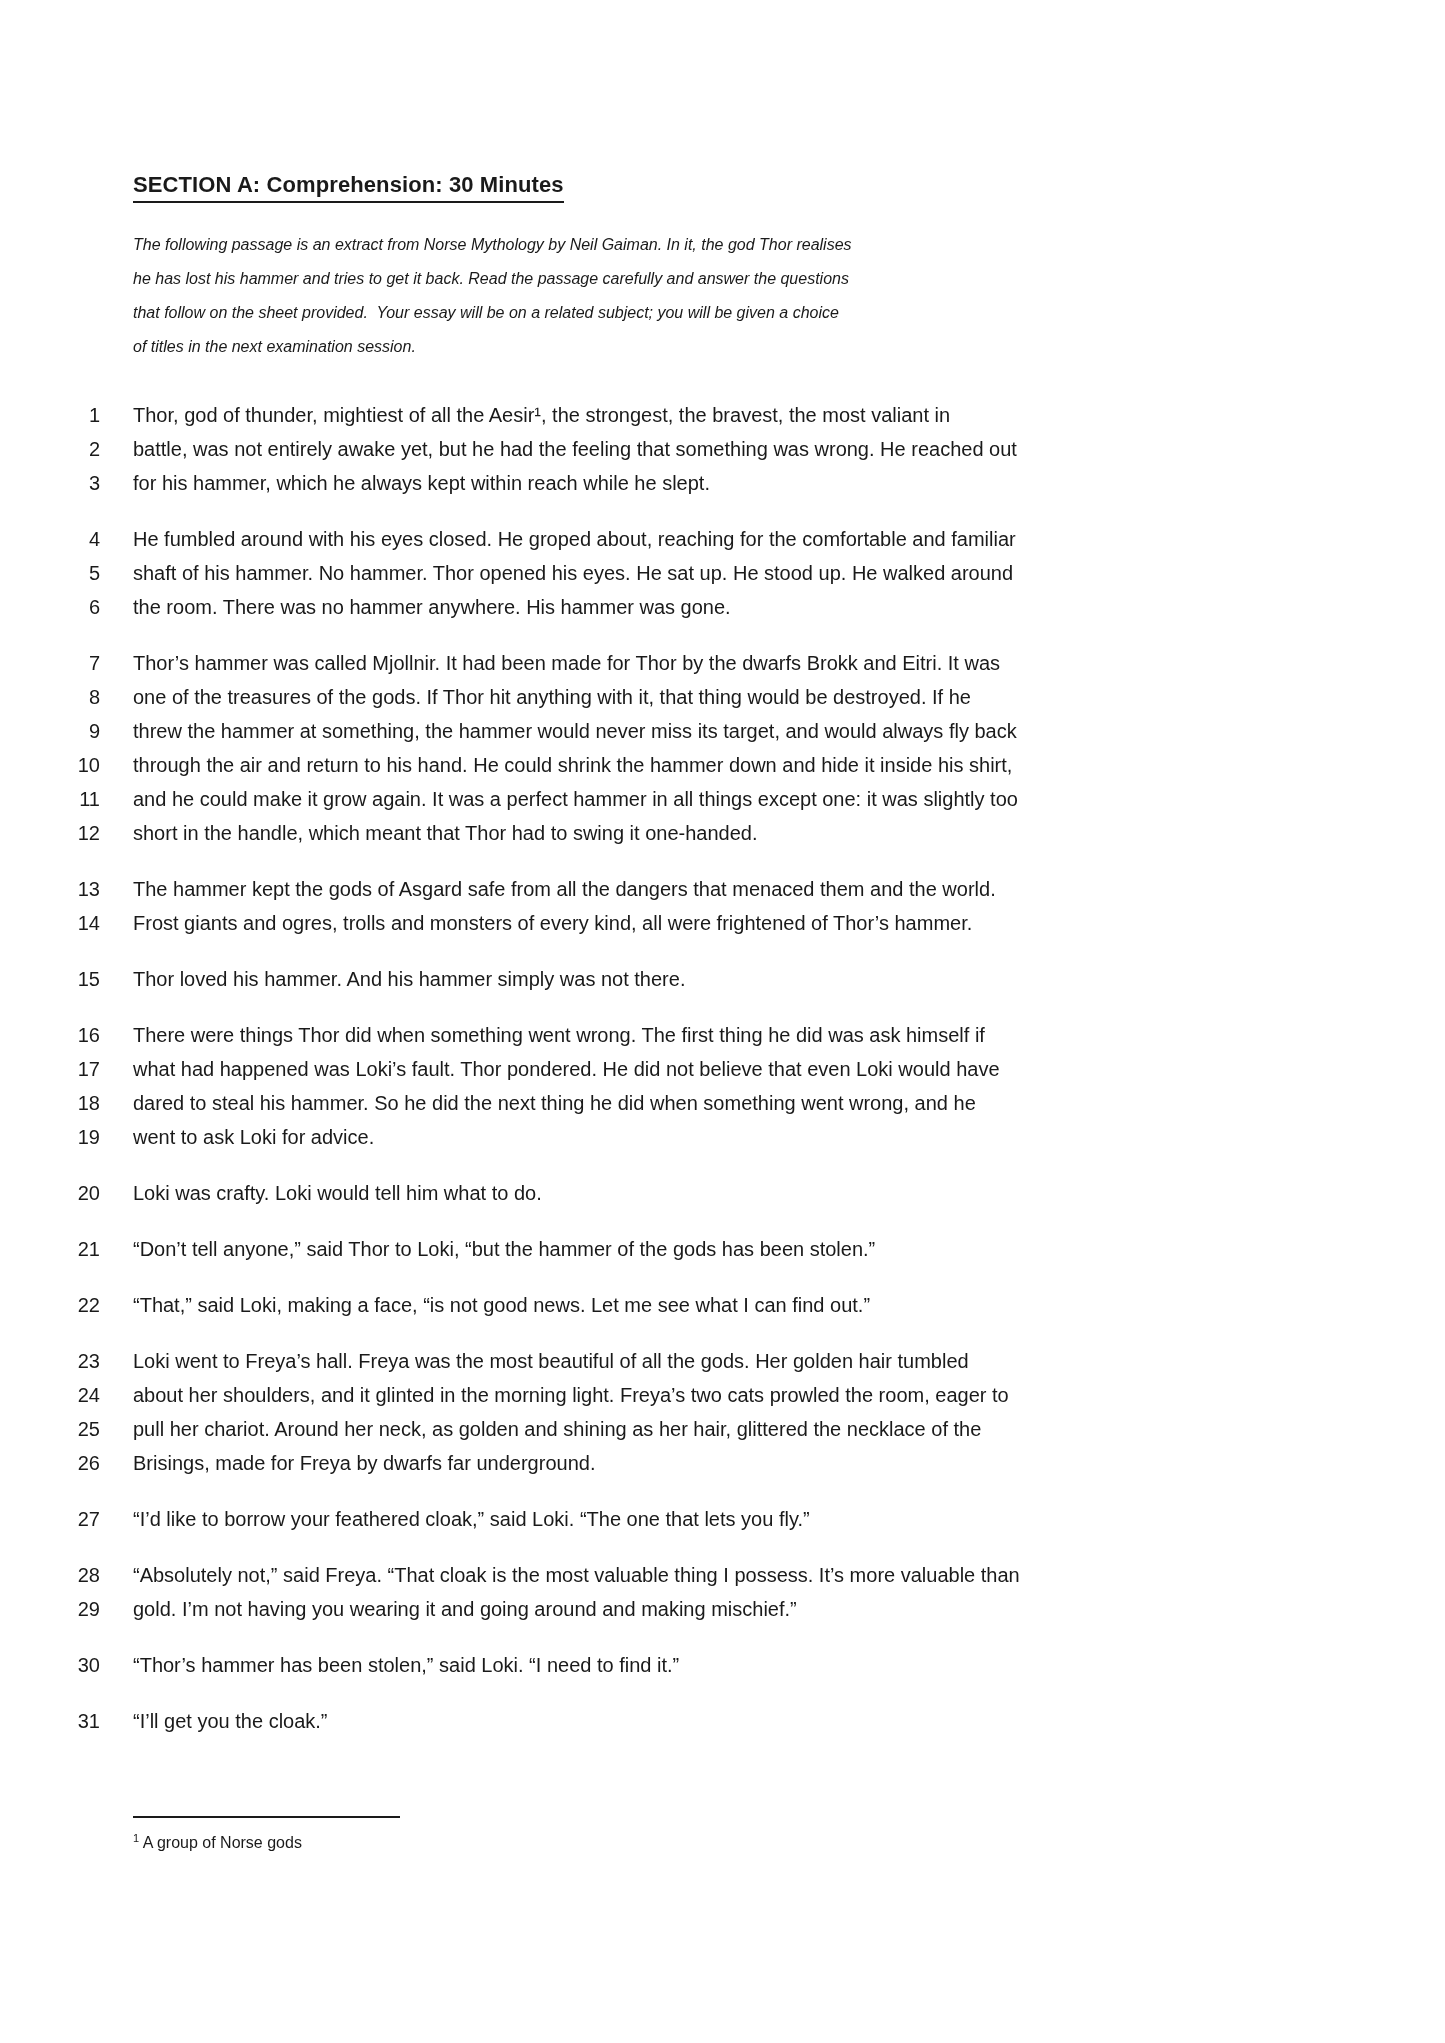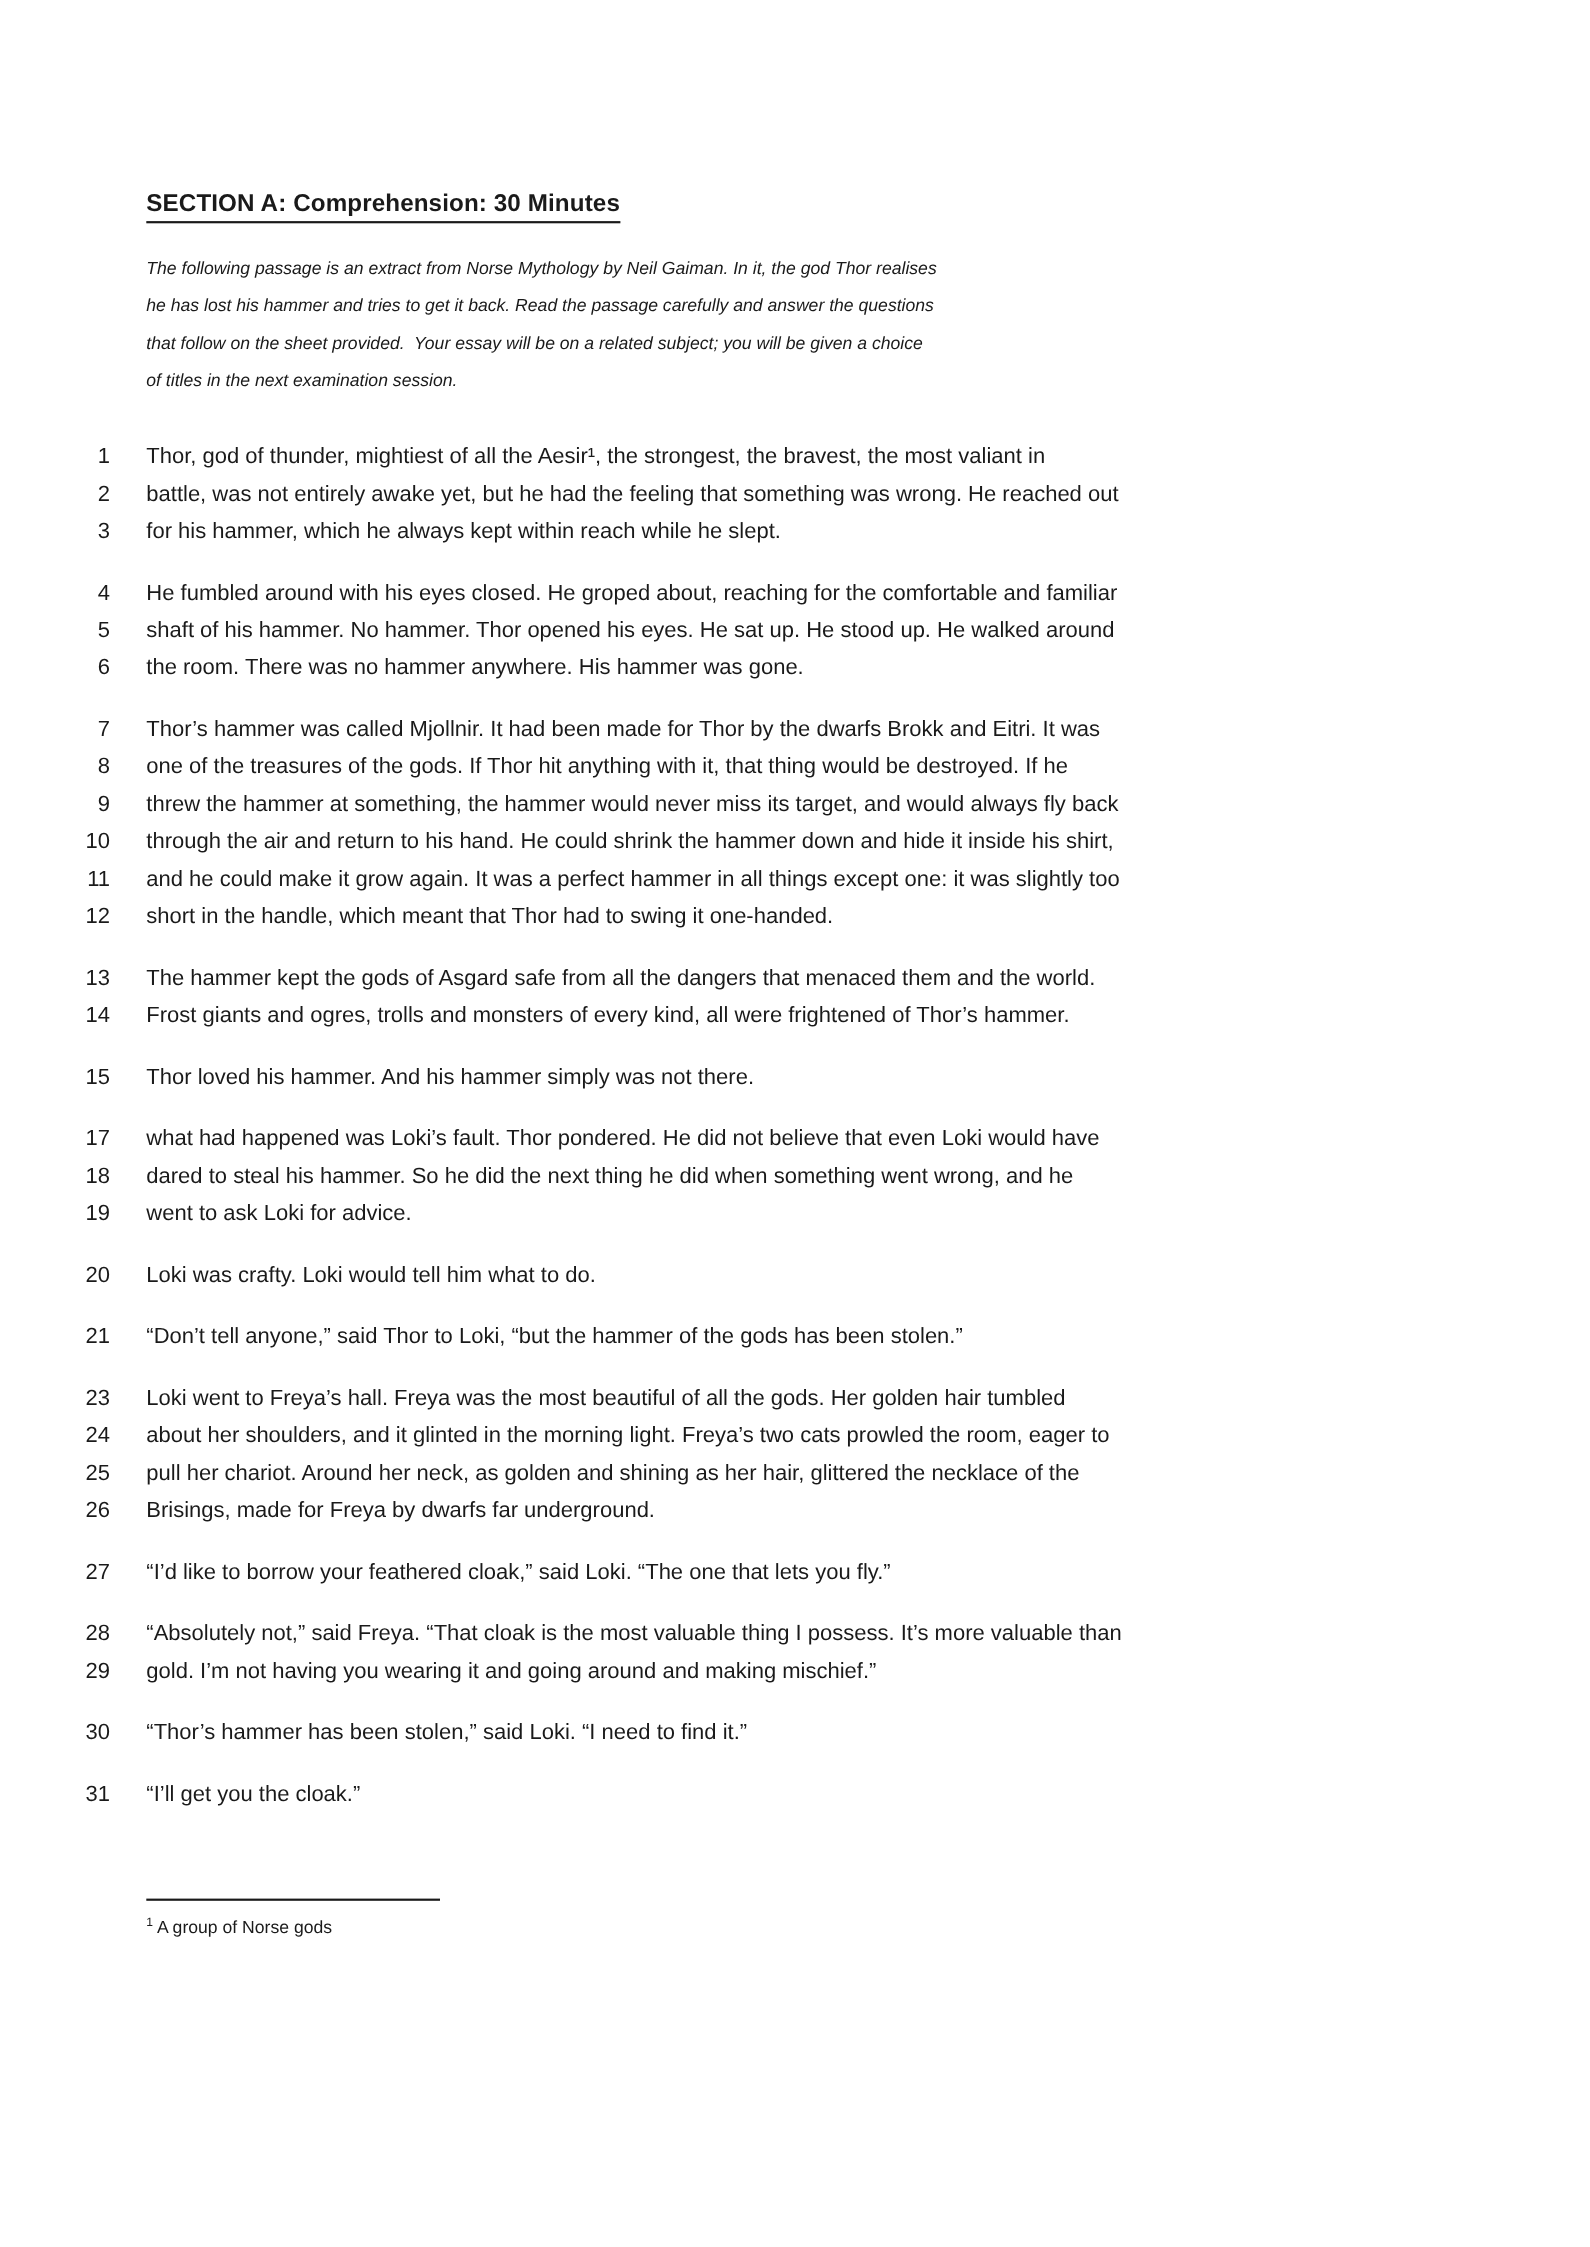--- a/index.html
+++ b/index.html
@@ -158,20 +158,24 @@
         </div>
       </div>
       <div class="paragraph">
         <div class="line-row">
           <div class="line-no">15</div>
           <div class="line-text">Thor loved his hammer. And his hammer simply was not there.</div>
         </div>
       </div>
       <div class="paragraph">
         <div class="line-row">
+          <div class="line-no">16</div>
+          <div class="line-text">There were things Thor did when something went wrong. The first thing he did was ask himself if</div>
+        </div>
+        <div class="line-row">
           <div class="line-no">17</div>
           <div class="line-text">what had happened was Loki’s fault. Thor pondered. He did not believe that even Loki would have</div>
         </div>
         <div class="line-row">
           <div class="line-no">18</div>
           <div class="line-text">dared to steal his hammer. So he did the next thing he did when something went wrong, and he</div>
         </div>
         <div class="line-row">
           <div class="line-no">19</div>
           <div class="line-text">went to ask Loki for advice.</div>
@@ -184,20 +188,26 @@
         </div>
       </div>
       <div class="paragraph">
         <div class="line-row">
           <div class="line-no">21</div>
           <div class="line-text">“Don’t tell anyone,” said Thor to Loki, “but the hammer of the gods has been stolen.”</div>
         </div>
       </div>
       <div class="paragraph">
         <div class="line-row">
+          <div class="line-no">22</div>
+          <div class="line-text">“That,” said Loki, making a face, “is not good news. Let me see what I can find out.”</div>
+        </div>
+      </div>
+      <div class="paragraph">
+        <div class="line-row">
           <div class="line-no">23</div>
           <div class="line-text">Loki went to Freya’s hall. Freya was the most beautiful of all the gods. Her golden hair tumbled</div>
         </div>
         <div class="line-row">
           <div class="line-no">24</div>
           <div class="line-text">about her shoulders, and it glinted in the morning light. Freya’s two cats prowled the room, eager to</div>
         </div>
         <div class="line-row">
           <div class="line-no">25</div>
           <div class="line-text">pull her chariot. Around her neck, as golden and shining as her hair, glittered the necklace of the</div>

